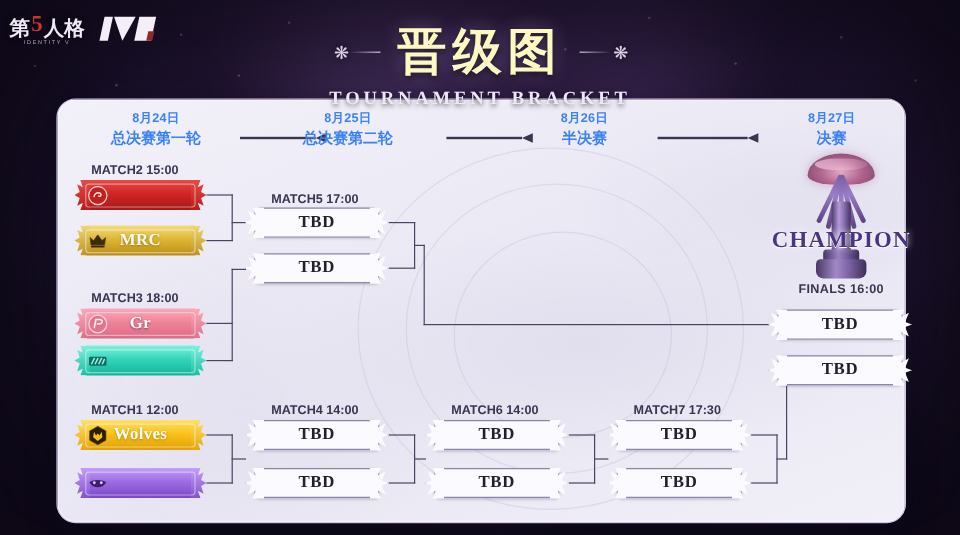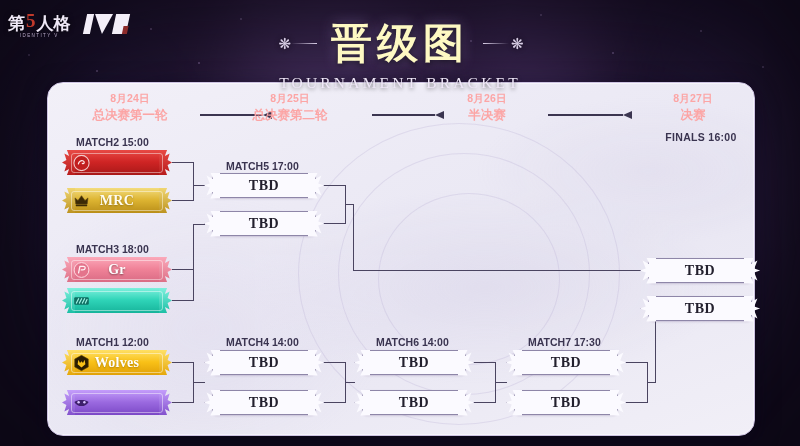--- a/index.html
+++ b/index.html
@@ -40,38 +40,38 @@
 
   
   #title-block{position:absolute;left:0;right:0;top:16px;text-align:center;z-index:8;}
   .title-row{display:flex;align-items:center;justify-content:center;gap:14px;}
   .title-cn{font-family:"Liberation Serif",serif;font-size:41px;font-weight:bold;color:#fef9c3;
     letter-spacing:5px;text-shadow:0 2px 6px rgba(0,0,0,.65),0 0 14px rgba(190,160,235,.45);}
   .flourish{color:#e9dff6;font-size:15px;letter-spacing:-2px;opacity:.92;display:flex;align-items:center;gap:2px;
     text-shadow:0 0 6px rgba(0,0,0,.6);}
   .flourish .bar{display:inline-block;width:26px;height:1.5px;background:linear-gradient(90deg,rgba(233,223,246,0),#e9dff6);}
   .flourish.right .bar{background:linear-gradient(90deg,#e9dff6,rgba(233,223,246,0));}
-  .title-en{margin-top:3px;font-family:"Liberation Serif",serif;font-size:15.5px;font-weight:normal;color:#efe7f8;
+  .title-en{margin-top:3px;font-family:"Liberation Serif",serif;font-size:15.5px;font-weight:bold;color:#efe7f8;
     letter-spacing:3.2px;text-shadow:0 1px 4px rgba(0,0,0,.6);}
 
   
   #panel{position:absolute;left:47px;top:82px;width:706px;height:352px;
     background:linear-gradient(160deg,#f2f0f8 0%,#eceaf5 35%,#e9e7f3 60%,#f1eff7 100%);
     border-radius:16px;border:1.5px solid #cdc3e2;
     box-shadow:0 0 0 1px rgba(255,255,255,.5) inset, 0 6px 22px rgba(10,5,25,.55);
     overflow:hidden;z-index:6;}
   .panel-marble{position:absolute;inset:0;opacity:.5;
     background:
       radial-gradient(ellipse 55% 45% at 62% 58%, rgba(205,198,225,.55) 0%, rgba(205,198,225,0) 62%),
       radial-gradient(ellipse 40% 60% at 22% 70%, rgba(208,200,228,.4) 0%, rgba(208,200,228,0) 65%),
       radial-gradient(ellipse 35% 30% at 85% 25%, rgba(200,192,222,.35) 0%, rgba(200,192,222,0) 70%);}
   .swirl{position:absolute;border:1px solid rgba(186,176,212,.30);border-radius:50%;}
 
   
-  .round-head{position:absolute;text-align:center;z-index:7;color:#fca5a5;}
+  .round-head{position:absolute;text-align:center;z-index:7;color:#3b82f6;}
   .round-date{font-size:10.5px;font-weight:bold;letter-spacing:.2px;white-space:nowrap;}
   .round-name{font-size:12.5px;font-weight:bold;margin-top:1px;white-space:nowrap;}
   .head-arrow{position:absolute;height:10px;z-index:7;display:flex;align-items:center;}
   .head-arrow .ln{height:1.4px;background:#3b3550;flex:1;}
   .head-arrow .tip{width:0;height:0;border-top:4.5px solid transparent;border-bottom:4.5px solid transparent;
     border-right:9px solid #3b3550;}
 
   
   .match-label{position:absolute;font-size:10.5px;font-weight:bold;color:#3a3450;white-space:nowrap;z-index:7;}
 
@@ -368,20 +368,32 @@
   <div class="txt">TBD</div>
 </div>
 <div class="tbd" style="left:506px;top:390px;width:120px;">
   <div class="body"></div>
     <div class="cap l"></div>
     <div class="cap r"></div>
   <div class="txt">TBD</div>
 </div>
 
 <div id="champion" style="left:625px;top:128px;width:152px;">
+  <div class="trophy">
+    <div class="t-crown"></div>
+    <div class="t-spike" style="height:44px;transform:translateX(-50%) rotate(-26deg);"></div>
+    <div class="t-spike" style="height:46px;transform:translateX(-50%) rotate(-14deg);"></div>
+    <div class="t-spike" style="height:48px;transform:translateX(-50%) rotate(0deg);"></div>
+    <div class="t-spike" style="height:46px;transform:translateX(-50%) rotate(14deg);"></div>
+    <div class="t-spike" style="height:44px;transform:translateX(-50%) rotate(26deg);"></div>
+    <div class="t-stem"></div>
+    <div class="t-base2"></div>
+    <div class="t-base"></div>
+    <div class="champ-word">CHAMPION</div>
+  </div>
   <div class="finals-label">FINALS  16:00</div>
 </div>
 
 <div class="tbd" style="left:640px;top:258px;width:120px;">
   <div class="body"></div>
     <div class="cap l"></div>
     <div class="cap r"></div>
   <div class="txt">TBD</div>
 </div>
 <div class="tbd" style="left:640px;top:296px;width:120px;">

